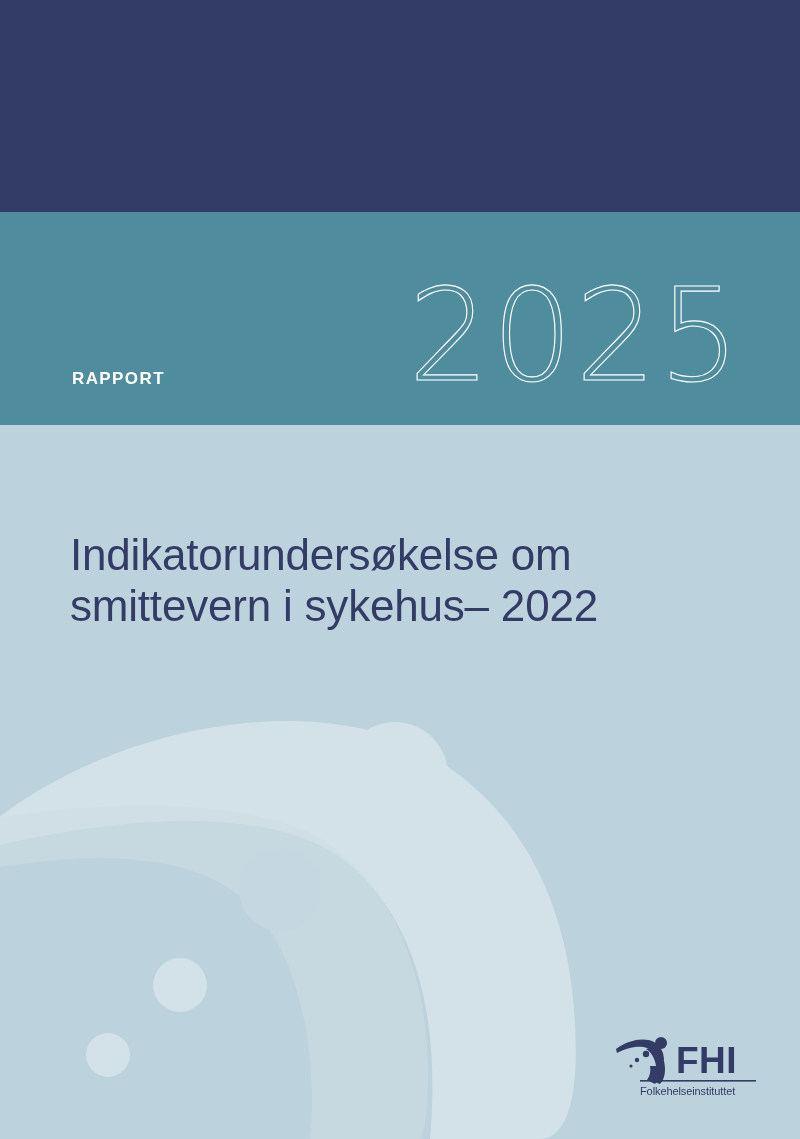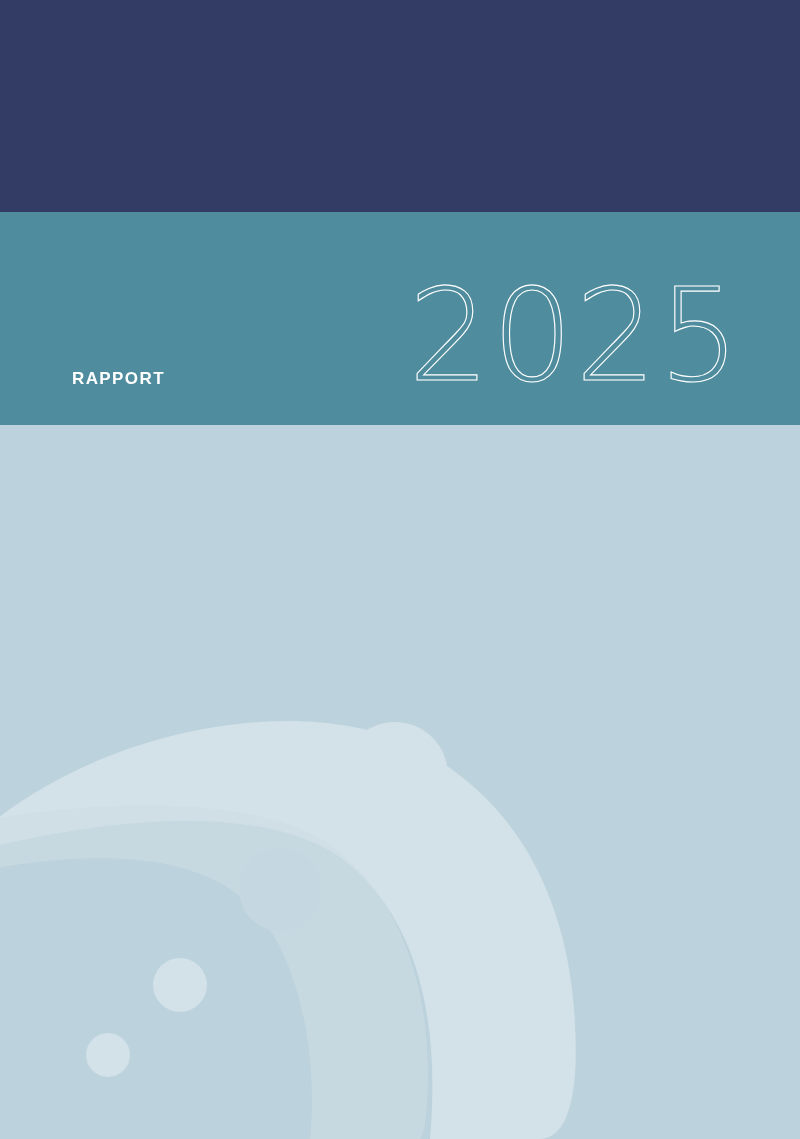--- a/index.html
+++ b/index.html
@@ -139,16 +139,54 @@
 
       <circle cx="395" cy="350" r="53" fill="#d3e1e8"></circle>
 
       <circle cx="280" cy="465" r="41" fill="#c5d7e0"></circle>
 
       <circle cx="180" cy="560" r="27" fill="#d3e1e8"></circle>
 
       <circle cx="108" cy="630" r="22" fill="#d3e1e8"></circle>
     </svg>
 
+    <h1 class="title">Indikatorundersøkelse om smittevern i sykehus– 2022</h1>
 
+    <div class="logo">
+      <svg viewBox="0 0 142 70" xmlns="http://www.w3.org/2000/svg">
+        <g fill="#333c65">
+
+          <path d="M 2 16
+                   C 14 7, 30 4, 40 9
+                   C 47 13, 50 20, 50 27
+                   L 43 29
+                   C 42 22, 39 17, 33 15
+                   C 25 12, 12 15, 3 20 Z"></path>
+
+          <path d="M 40 14
+                   C 47 18, 51 26, 51 36
+                   C 51 43, 49 48, 46 51
+                   L 38 48
+                   C 41 44, 43 39, 42 33
+                   C 41 25, 37 19, 32 16 Z"></path>
+
+          <path d="M 44 33
+                   C 46 40, 45 47, 41 51
+                   L 33 47
+                   C 36 43, 37 38, 36 33 Z"></path>
+
+          <circle cx="47" cy="10" r="6"></circle>
+
+          <circle cx="32" cy="21" r="3.2"></circle>
+          <circle cx="23" cy="27" r="2.2"></circle>
+          <circle cx="17" cy="33" r="1.6"></circle>
+        </g>
+
+        <text x="62" y="40" font-family="'Liberation Sans', sans-serif" font-size="37" font-weight="700" letter-spacing="0.5" fill="#333c65">FHI</text>
+
+        <rect x="26" y="47" width="116" height="1.6" fill="#333c65"></rect>
+
+        <text x="26" y="62" font-family="'Liberation Sans', sans-serif" font-size="11" font-weight="400" letter-spacing="-0.1" fill="#333c65">Folkehelseinstituttet</text>
+      </svg>
+    </div>
 
   </div>
 </div>
 
 </body></html>

